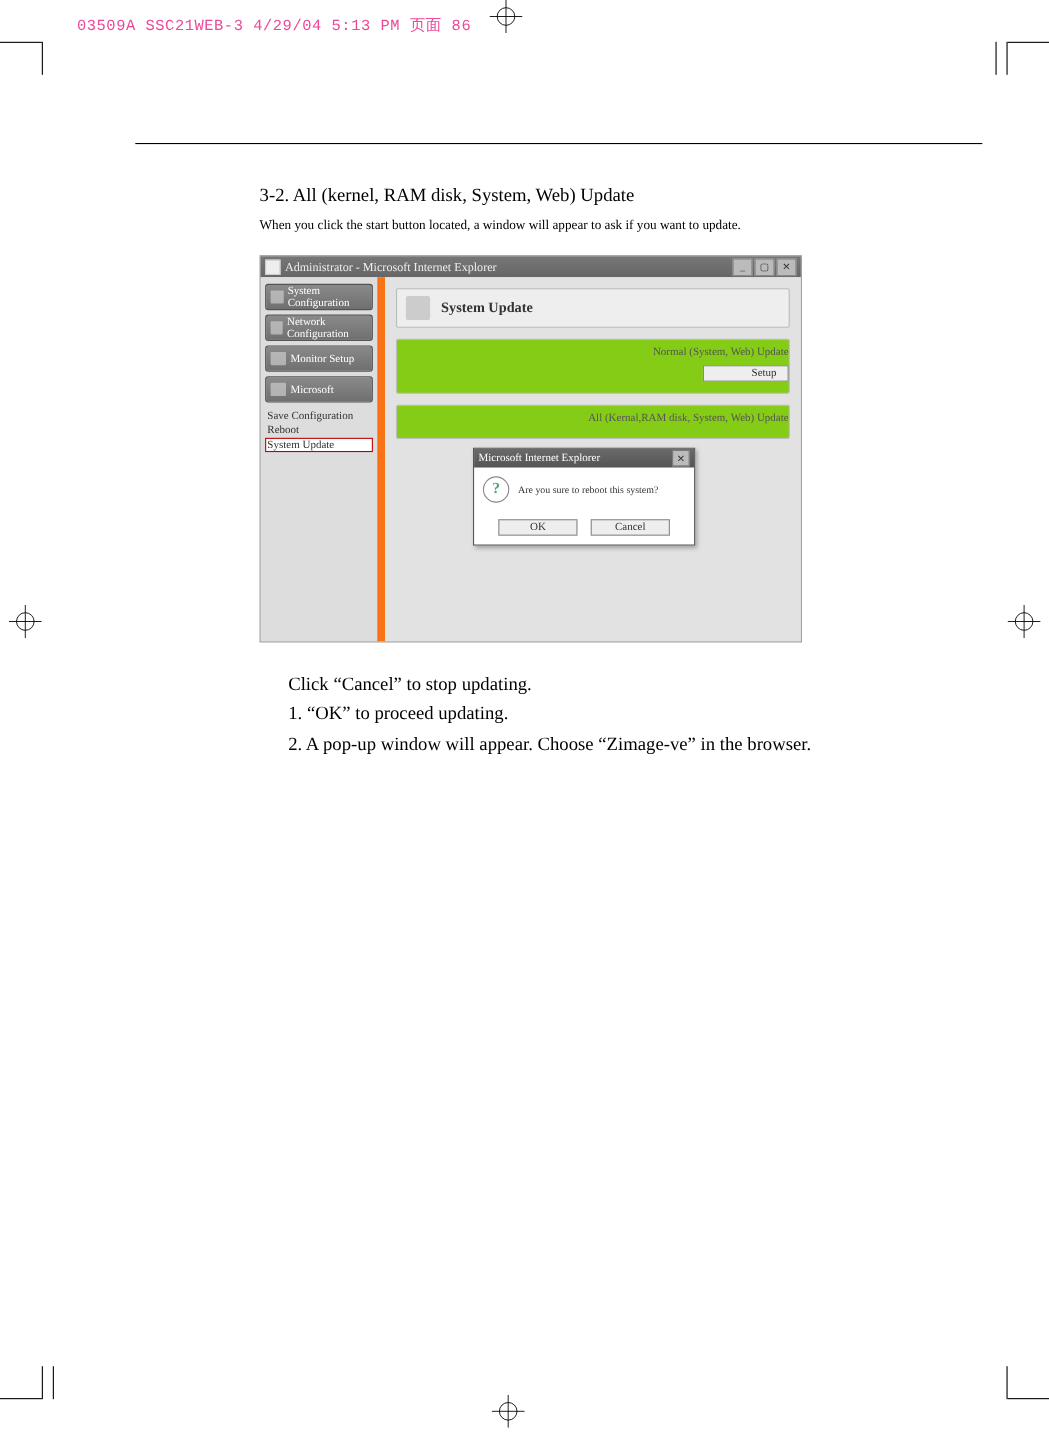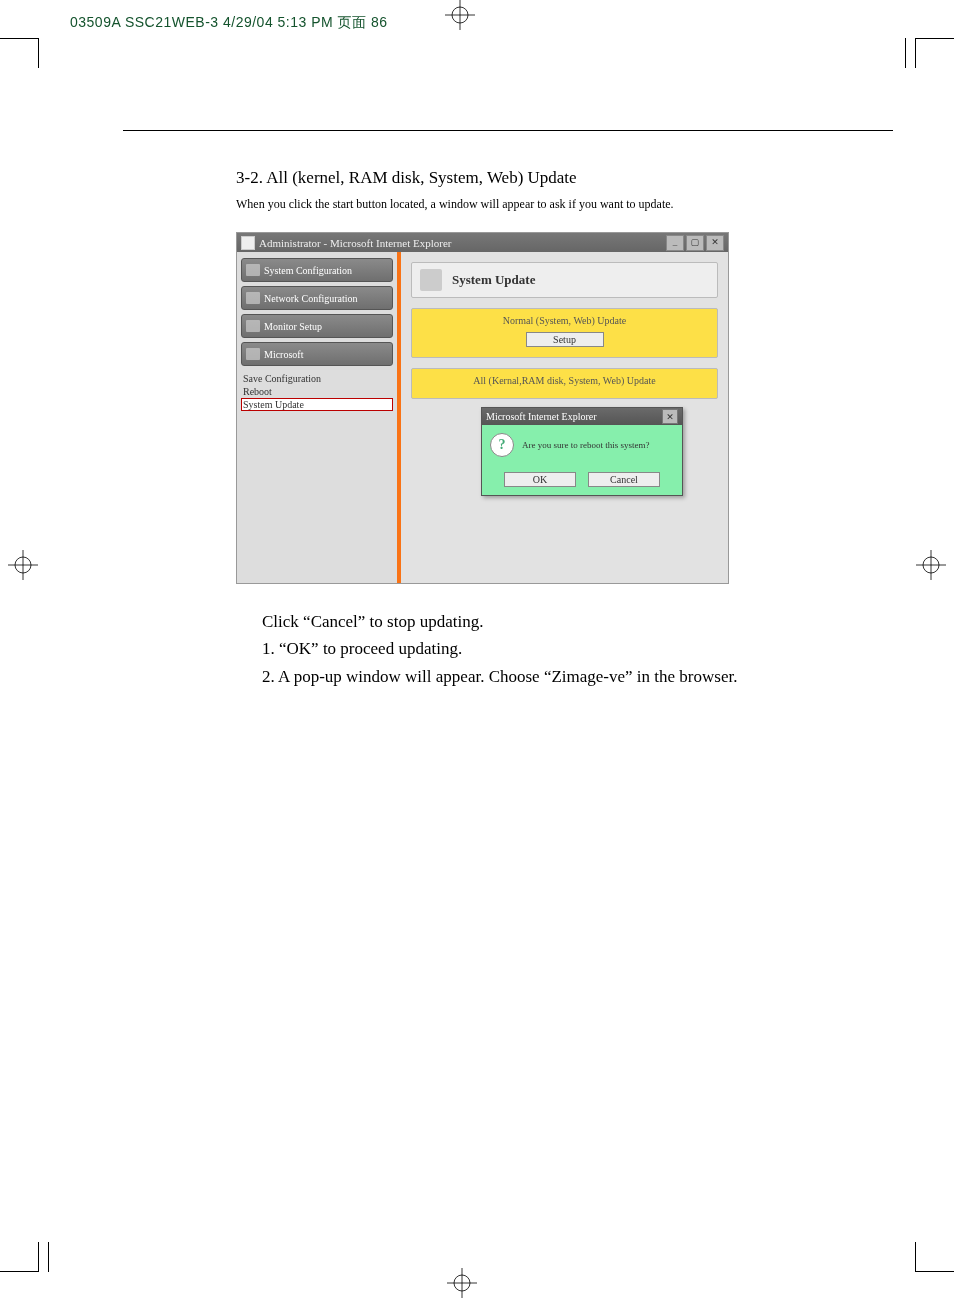--- a/index.html
+++ b/index.html
@@ -1,17 +1,17 @@
 <!DOCTYPE html>
 <html><head>
 <meta charset="utf-8">
 <style>
   html,body{margin:0;padding:0;background:#fff;font-family:"Times New Roman",serif;color:#000}
   .page{position:relative;width:954px;height:1310px;margin:0 auto;background:#fff}
-  .print-header{position:absolute;top:14px;left:70px;font-family:Liberation Sans, sans-serif;font-size:14px;letter-spacing:.5px;color:#14532d}
+  .print-header{position:absolute;top:14px;left:70px;font-family:Liberation Mono, monospace;font-size:14px;letter-spacing:.5px;color:#ec4899}
   .crop{position:absolute;background:#000}
   .crop-tl-h{top:38px;left:0;width:38px;height:.8px}
   .crop-tl-v{top:38px;left:38px;width:.8px;height:30px}
   .crop-tr-h{top:38px;right:0;width:38px;height:.8px}
   .crop-tr-v{top:38px;right:38px;width:.8px;height:30px}
   .crop-tr-v2{top:38px;right:48px;width:.8px;height:30px}
   .crop-bl-h{bottom:38px;left:0;width:38px;height:.8px}
   .crop-bl-v{bottom:38px;left:38px;width:.8px;height:30px;bottom:38px}
   .crop-bl-v2{bottom:38px;left:48px;width:.8px;height:30px}
   .crop-br-h{bottom:38px;right:0;width:38px;height:.8px}
@@ -25,33 +25,33 @@
   .hr-top{position:absolute;top:130px;left:123px;width:770px;height:1px;background:#000}
   .content{position:absolute;top:168px;left:236px;width:660px}
   .heading{font-weight:normal;font-size:17px;margin-bottom:8px}
   .intro{font-size:12px;margin-bottom:20px;line-height:1.35}
   .screenshot{width:493px;height:352px;border:1px solid #999;background:#e2e2e2;position:relative;font-family:Liberation Serif, serif;box-sizing:border-box}
   .titlebar{height:19px;background:linear-gradient(#777,#666);display:flex;align-items:center;padding:0 4px;color:#eee;font-size:11px}
   .titlebar .doc-icon{width:12px;height:12px;background:#eee;margin-right:4px;border:1px solid #ccc}
   .titlebar .spacer{flex:1}
   .winbtn{width:16px;height:14px;background:#bbb;border:1px solid #888;margin-left:2px;display:flex;align-items:center;justify-content:center;font-size:9px;color:#333;line-height:1}
   .app-body{display:flex;height:calc(100% - 19px)}
-  .sidebar{width:164px;background:#ddd;border-right:4px solid #f97316;padding:6px 4px;box-sizing:border-box}
+  .sidebar{width:113px;background:#ddd;border-right:7px solid #f97316;padding:6px 4px;box-sizing:border-box}
   .navbtn{height:22px;background:linear-gradient(#8a8a8a,#6f6f6f);border:1px solid #555;border-radius:3px;margin-bottom:4px;display:flex;align-items:center;padding:0 4px;color:#fff;font-size:10px}
   .navbtn .nicon{width:14px;height:12px;background:#ccc;margin-right:4px;border-radius:1px;opacity:.7}
   .sublist{margin-top:6px;font-size:10px;color:#333}
   .sublist div{padding:1px 2px}
   .sublist .selected{border:1px solid #b00;background:#fff;padding:0 1px}
   .main{flex:1;background:#e2e2e2;padding:10px 10px 0 10px;box-sizing:border-box;position:relative}
   .panel-title{height:34px;border:1px solid #bbb;background:#eee;display:flex;align-items:center;padding:0 8px;font-size:13px;font-weight:bold;color:#333;border-radius:2px;margin-bottom:10px}
   .panel-title .picon{width:22px;height:22px;background:#ccc;margin-right:10px;border-radius:2px}
-  .section{border:1px solid #bbb;background:#fde047;border-radius:2px;margin-bottom:10px;padding:6px 0 10px 0;text-align:center;font-size:10px;color:#555}
+  .section{border:1px solid #bbb;background:#84cc16;border-radius:2px;margin-bottom:10px;padding:6px 0 10px 0;text-align:right;font-size:10px;color:#555}
   .section .sec-label{margin-bottom:6px}
   .ie-btn{display:inline-block;min-width:56px;padding:1px 10px;background:#eee;border:1px solid #888;font-size:10px;color:#333}
-  .dialog{position:absolute;top:155px;left:80px;width:200px;border:1px solid #555;background:#86efac;box-shadow:2px 2px 4px rgba(0,0,0,.3)}
+  .dialog{position:absolute;top:155px;left:80px;width:200px;border:1px solid #555;background:#ffffff;box-shadow:2px 2px 4px rgba(0,0,0,.3)}
   .dialog .dtitle{height:17px;background:linear-gradient(#6a6a6a,#555);color:#fff;font-size:10px;display:flex;align-items:center;padding:0 4px}
   .dialog .dtitle .spacer{flex:1}
   .dialog .dclose{width:14px;height:13px;background:#bbb;border:1px solid #777;display:flex;align-items:center;justify-content:center;font-size:9px;color:#333}
   .dialog .dbody{padding:8px;font-size:9px;color:#333;display:flex;align-items:center}
   .dialog .qicon{width:22px;height:22px;border-radius:50%;background:#fff;border:1px solid #888;display:flex;align-items:center;justify-content:center;font-weight:bold;color:#4a7;margin-right:8px;font-size:14px}
   .dialog .dbtns{text-align:center;padding:4px 0 8px 0}
   .dialog .dbtns .ie-btn{min-width:50px;margin:0 4px}
   .after{margin-top:24px;font-size:17px;line-height:1.6;padding-left:26px}
   .page-num{position:absolute;bottom:228px;left:0;width:954px;text-align:center;font-size:17px}
 </style>

